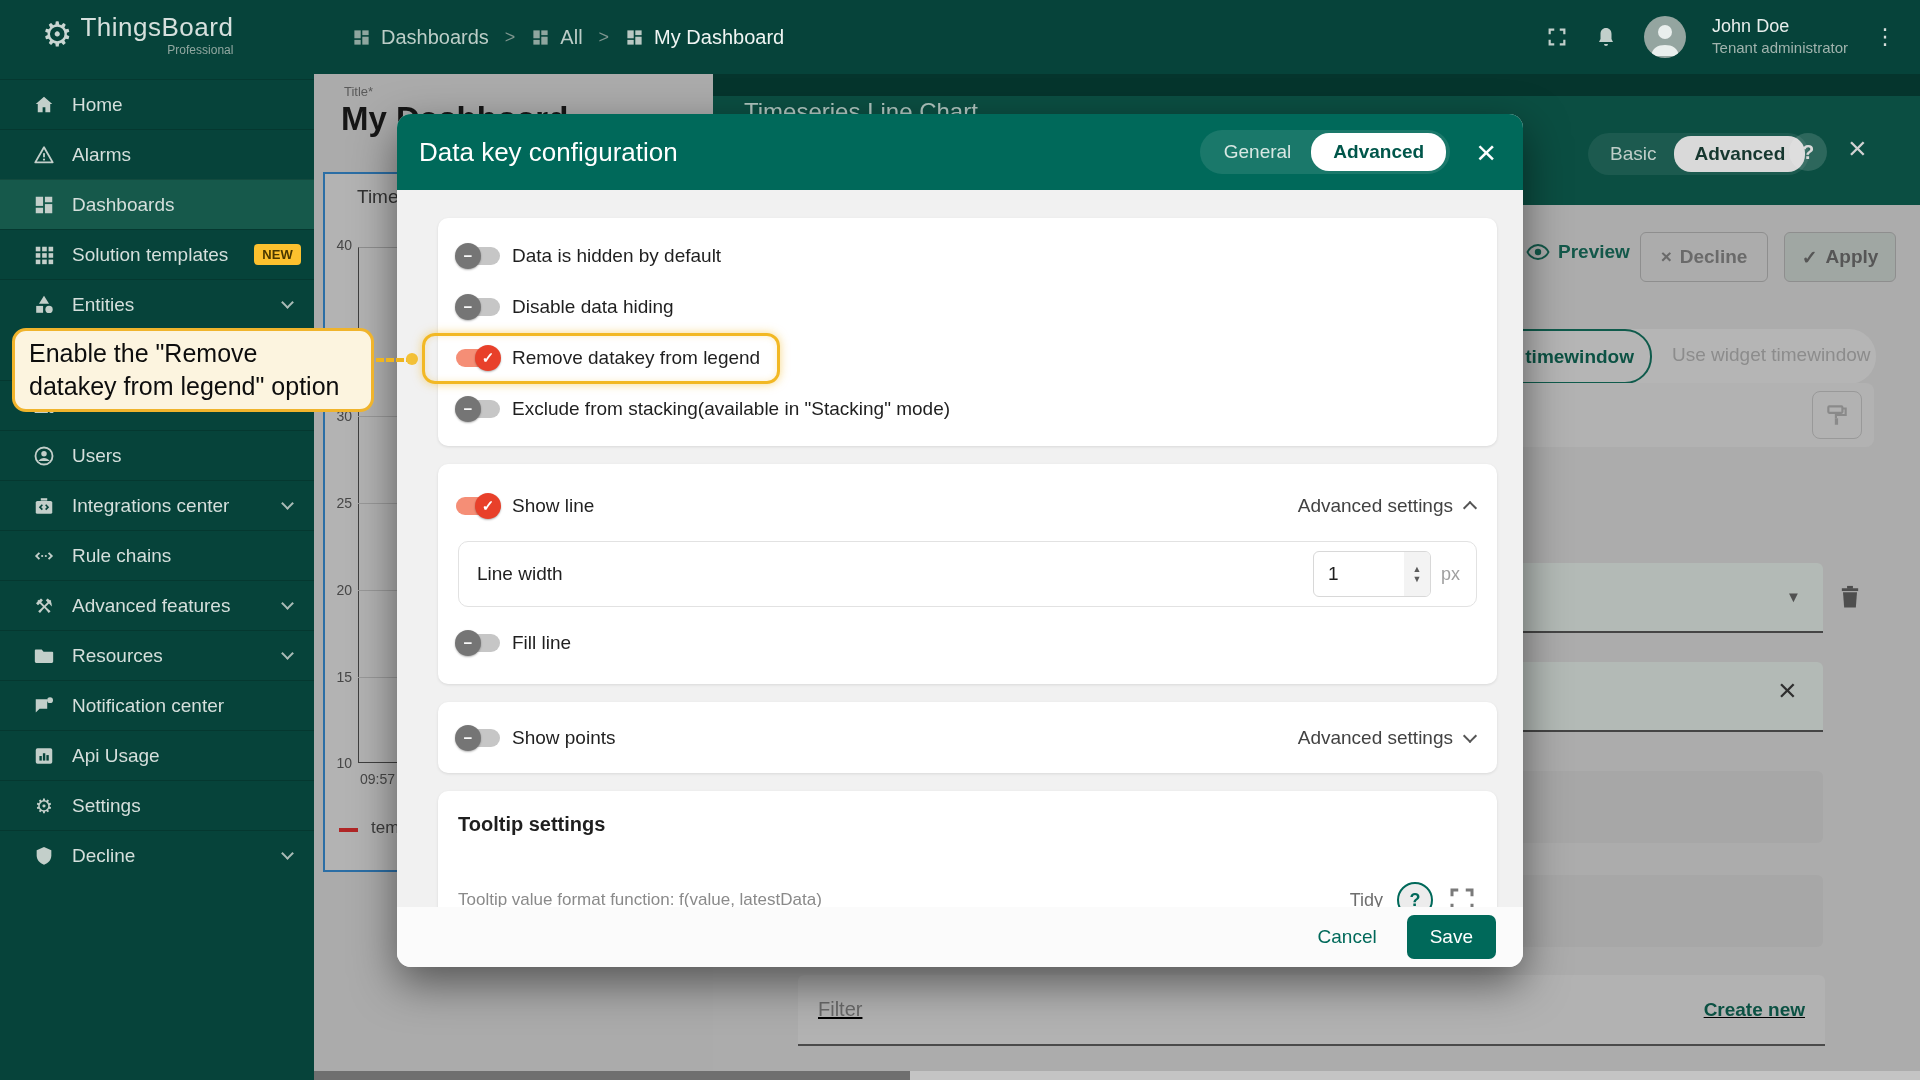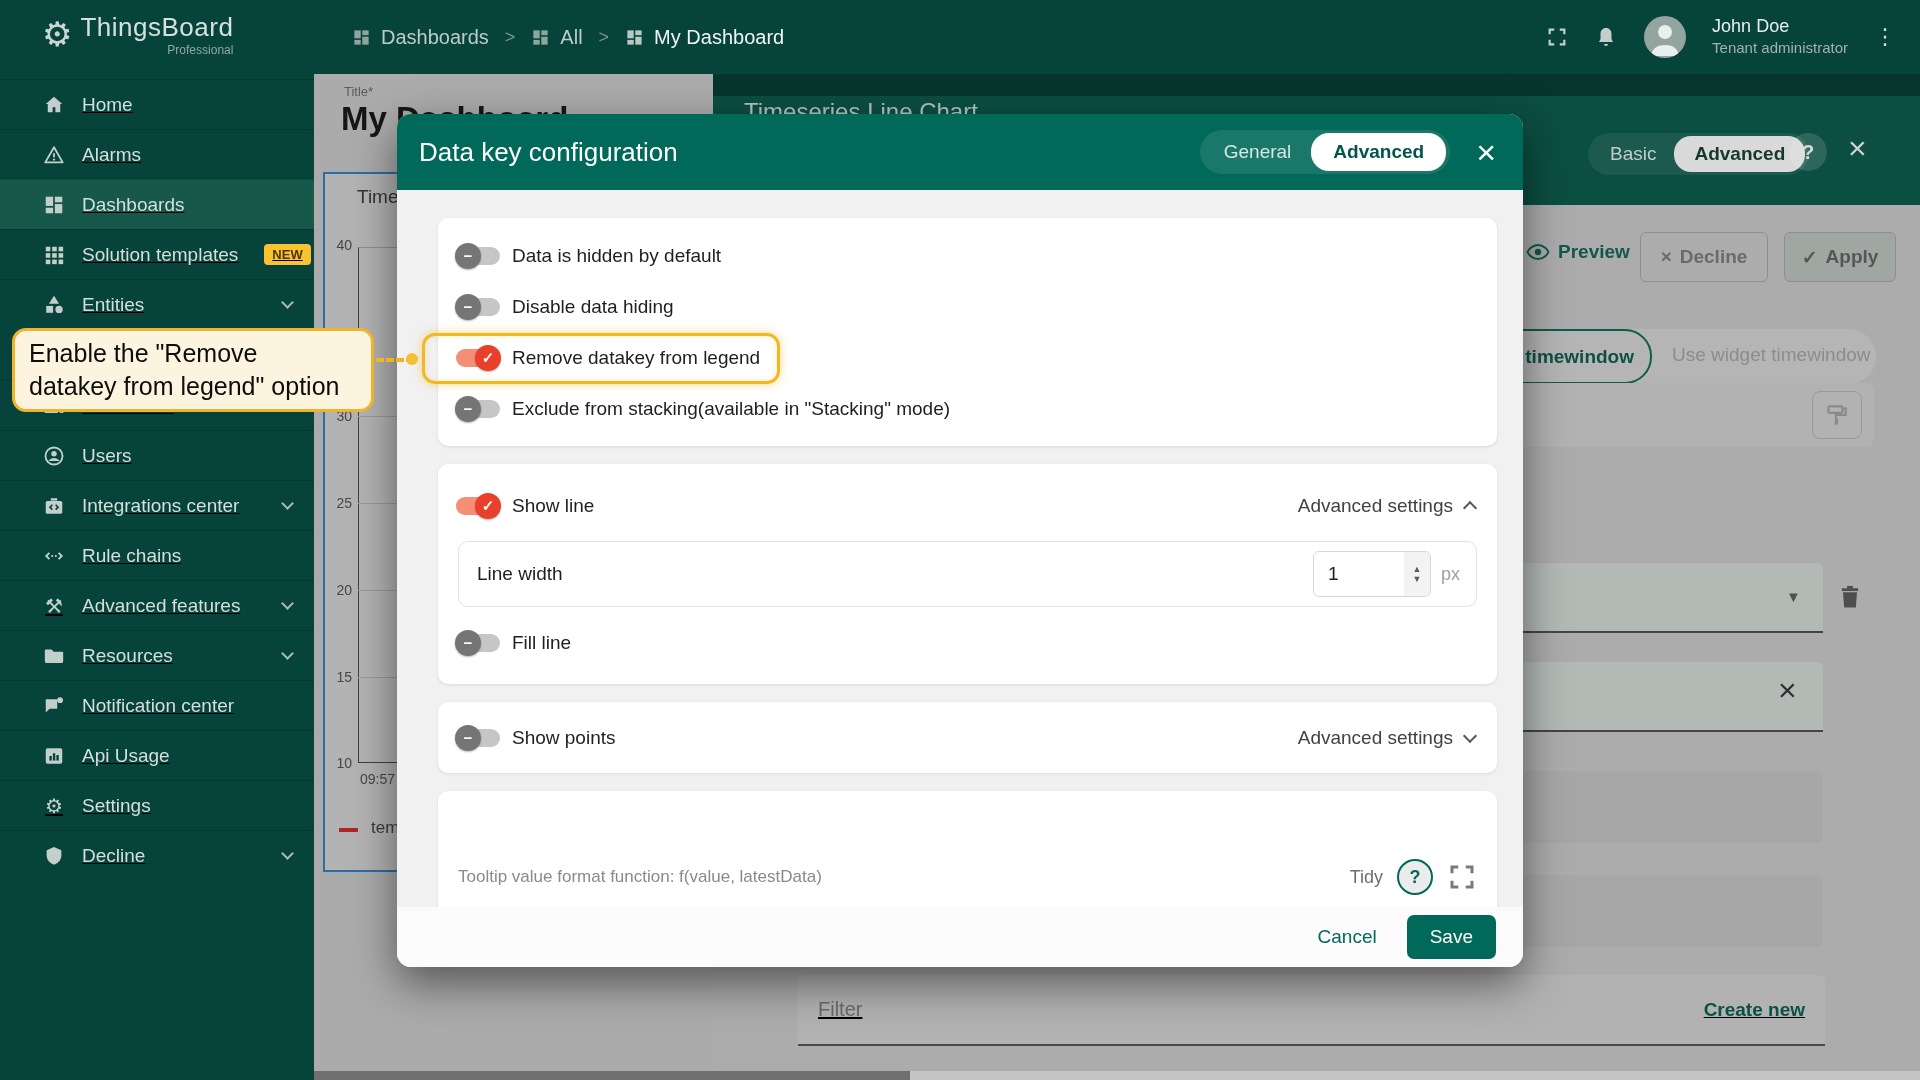--- a/index.html
+++ b/index.html
@@ -23,21 +23,21 @@
   .fs-icon { width:22px; height:22px; color:#c2cfcb; }
   .bell-icon { width:24px; height:24px; color:#c2cfcb; }
   .avatar { width:42px; height:42px; border-radius:50%; background:#94a5a0; overflow:hidden; position:relative; }
   .user-block { display:flex; flex-direction:column; line-height:22px; }
   .user-name { font-size:18px; color:#e8eeec; }
   .user-role { font-size:15px; color:#a0b3ad; }
   .kebab { font-size:22px; color:#d5ddda; letter-spacing:0; line-height:10px; text-align:center; }
 
   
   .sidebar { position:absolute; left:0; top:74px; width:314px; height:1006px; background:#06433a; z-index:3; padding-top:5px; }
-  .nav-item { height:50px; border-top:1px solid rgba(0,0,0,.16); display:flex; align-items:center; padding:0 22px 0 42px; gap:16px; cursor:pointer;text-decoration:underline; }
+  .nav-item { height:50px; border-top:1px solid rgba(0,0,0,.16); display:flex; align-items:center; padding:0 22px 0 32px; gap:16px; cursor:pointer; }
   .nav-item.active { background:#16594b; }
   .nav-item.gap-before { margin-top:51px; }
   .nav-ic { width:24px; height:24px; color:#c3cfca; flex:0 0 24px; display:flex; align-items:center; justify-content:center; font-size:20px; }
   .nav-label { font-size:19px; color:#d5dfdc; white-space:nowrap; }
   .nav-badge { margin-left:10px; background:#fcc12e; color:#4a3800; font-size:13px; font-weight:bold; border-radius:4px; padding:3px 8px; }
   .nav-spacer { flex:1; }
   .chev { width:9px; height:9px; border-right:2px solid #a9bbb6; border-bottom:2px solid #a9bbb6; transform:rotate(45deg); margin-top:-4px; }
 
   
   .left-panel { position:absolute; left:314px; top:74px; width:399px; height:1006px; background:#ababab; z-index:1; }
@@ -510,20 +510,21 @@
             </span>
           <span class="trow-label">Show points</span>
           <span class="adv-link">
             <span>Advanced settings</span>
             <span class="chev-down"></span>
           </span>
         </div>
       </div>
 
       <div class="card card4">
+        <div class="tt-heading">Tooltip settings</div>
         <div class="tt-fn-row">
           <span class="tt-fn-label">Tooltip value format function: f(value, latestData)</span>
           <span class="tt-right">
             <span class="tidy-label">Tidy</span>
             <span class="tt-help">?</span>
             <svg class="tt-expand" viewBox="0 0 24 24" fill="none" stroke="currentColor" stroke-width="2.4">
                 <path d="M4 9V4h5"></path>
                 <path d="M15 4h5v5"></path>
                 <path d="M20 15v5h-5"></path>
                 <path d="M9 20H4v-5"></path>

